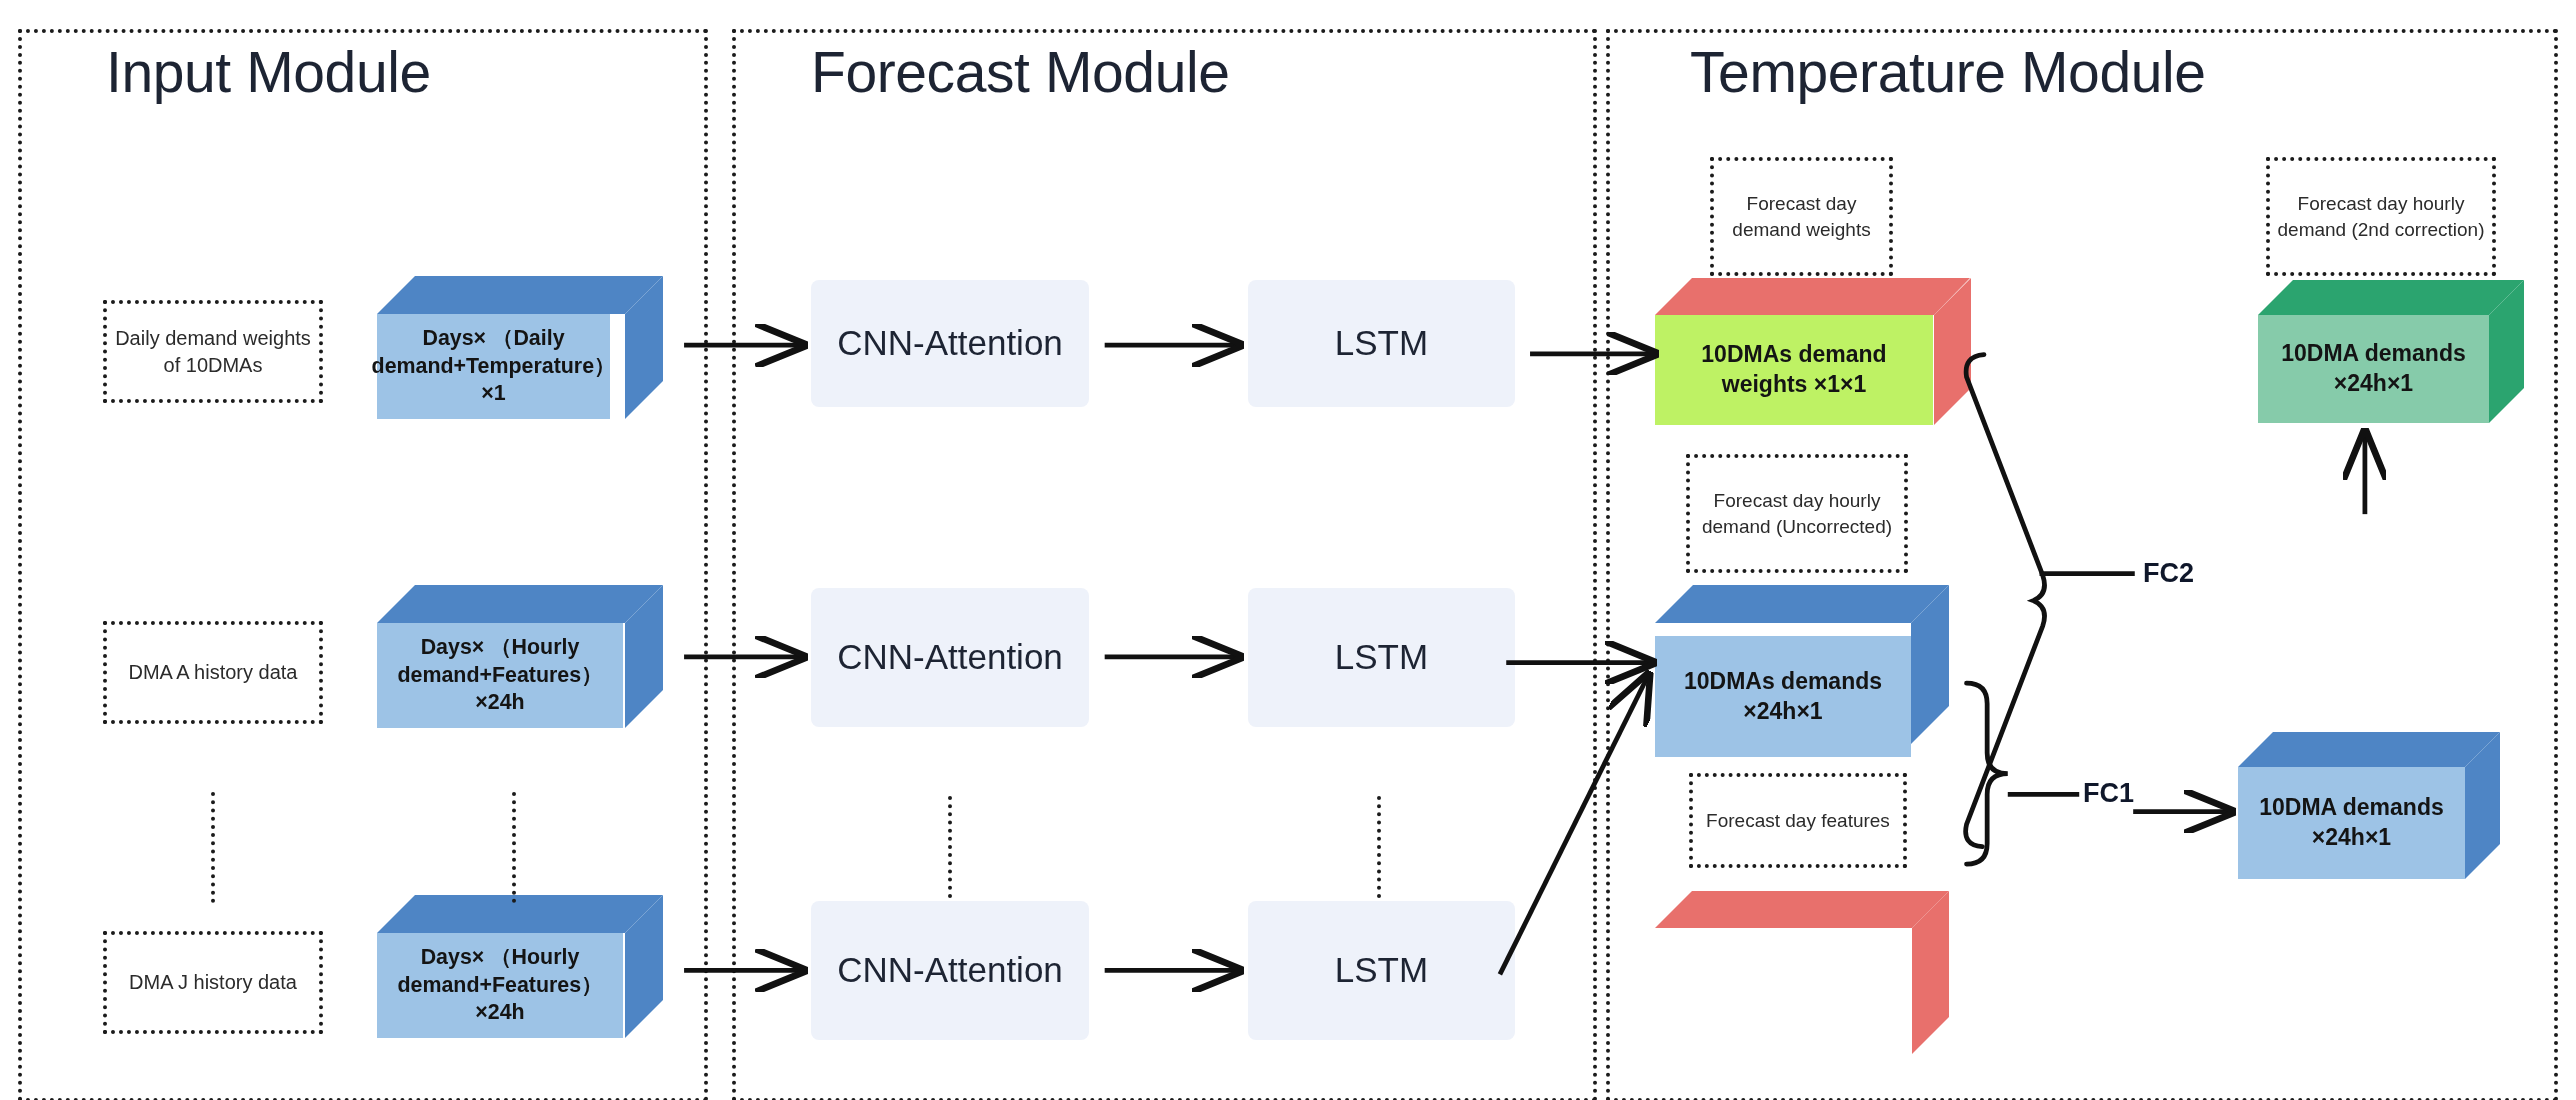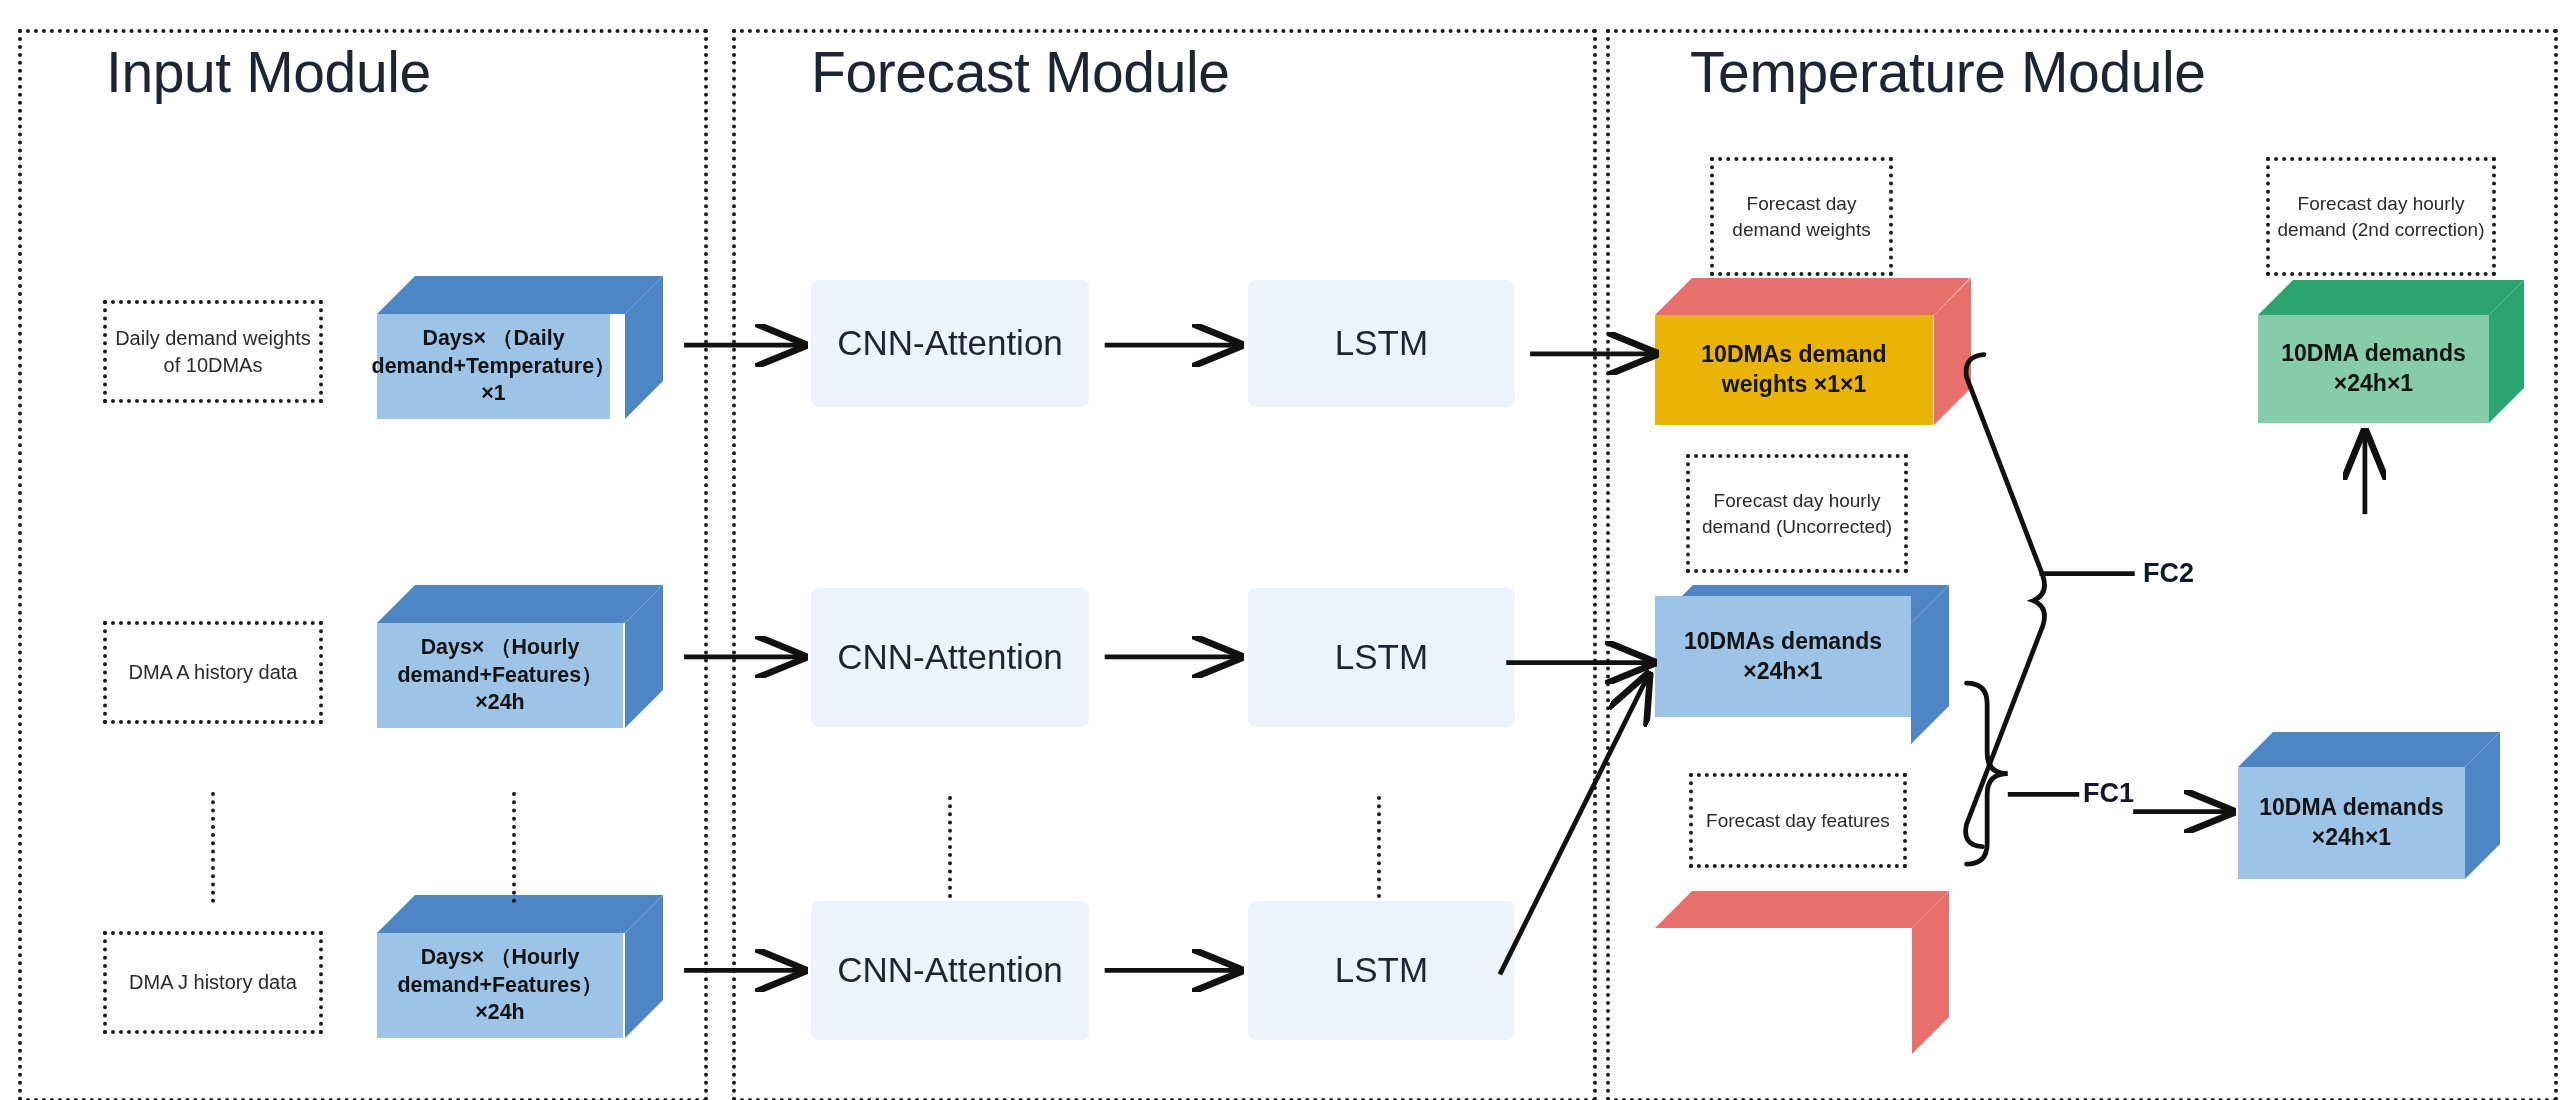--- a/index.html
+++ b/index.html
@@ -98,24 +98,24 @@
   <div class="caption" style="left:1689px;top:755px;width:218px;height:95px;font-size:19px;">Forecast day features</div>
 
   <div class="caption" style="left:2266px;top:139px;width:230px;height:119px;font-size:19px;">Forecast day hourly demand (2nd correction)</div>
 
 
   <div class="cube" style="left:1655px;top:260px;width:315px;height:147px;">
     <div class="top" style="left:0;top:0;width:315px;height:37px;
                 background:#E8706C;clip-path:polygon(37px 0,315px 0,279px 37px,0 37px);"></div>
     <div class="side" style="left:279px;top:0;width:37px;height:147px;
                 background:#E8706C;clip-path:polygon(37px 0,37px 110px,0 147px,0 37px);"></div>
-    <div class="face" style="width:278px;height:110px;background:#eab308;font-size:23px;">10DMAs demand weights ×1×1</div>
+    <div class="face" style="width:278px;height:110px;background:#bef264;font-size:23px;">10DMAs demand weights ×1×1</div>
   </div>
 
-  <div class="cube" style="left:1655px;top:567px;width:294px;height:132px;">
+  <div class="cube" style="left:1655px;top:567px;width:294px;height:172px;">
     <div class="top" style="left:0;top:0;width:294px;height:38px;
                 background:#4E85C5;clip-path:polygon(38px 0,294px 0,256px 38px,0 38px);"></div>
     <div class="side" style="left:256px;top:0;width:38px;height:159px;
                 background:#4E85C5;clip-path:polygon(38px 0,38px 121px,0 159px,0 38px);"></div>
     <div class="face" style="width:256px;height:121px;background:#9DC3E6;font-size:23px;">10DMAs demands ×24h×1</div>
   </div>
 
   <div class="cube" style="left:1655px;top:873px;width:294px;height:163px;">
     <div class="top" style="left:0;top:0;width:294px;height:37px;
                 background:#E8706C;clip-path:polygon(37px 0,294px 0,257px 37px,0 37px);"></div>

